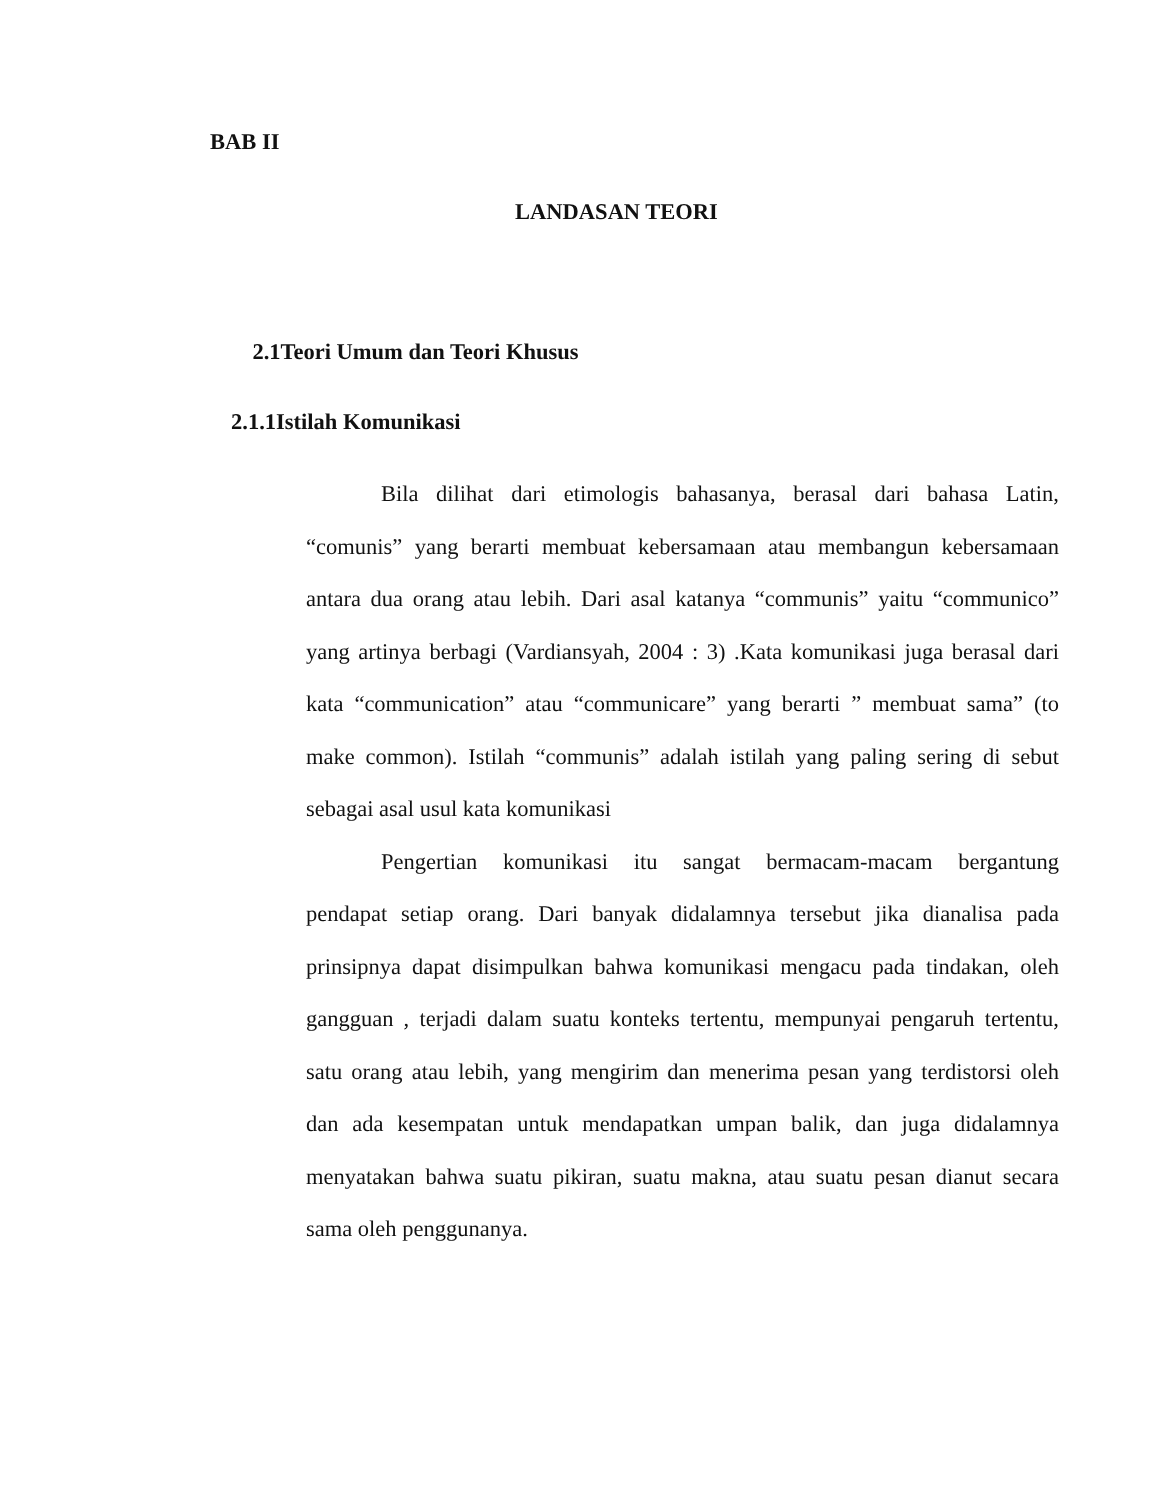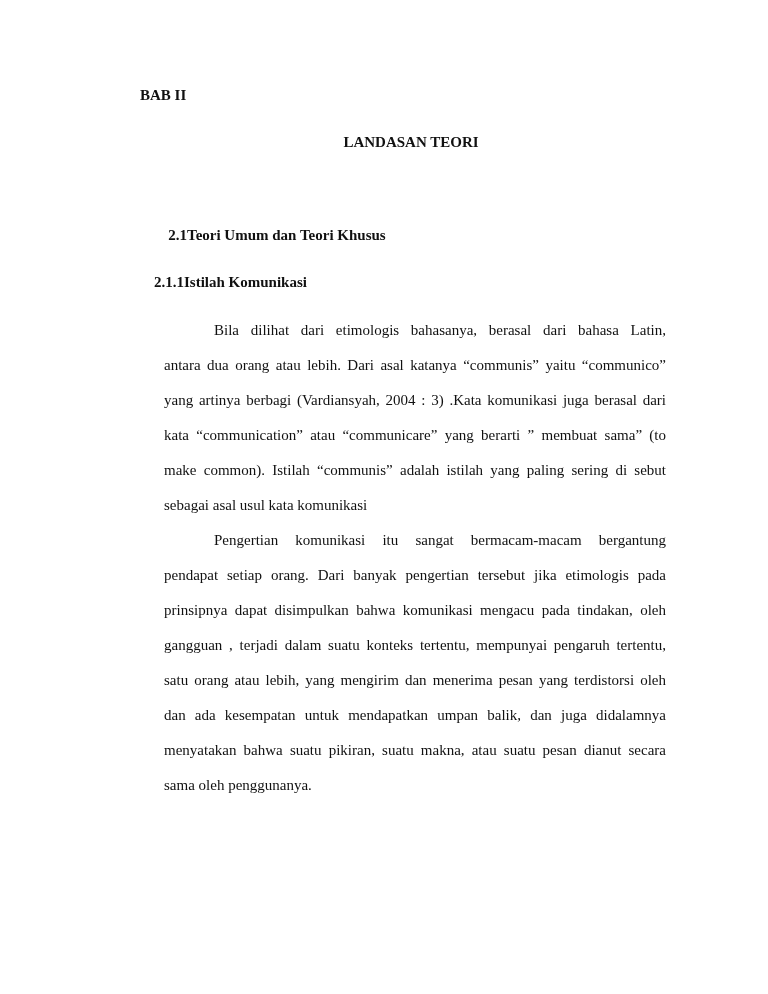--- a/index.html
+++ b/index.html
@@ -37,21 +37,21 @@
     font-weight: bold;
     white-space: nowrap;
   }
   .section-heading.level-1 { margin-top: 58px; }
   .section-heading.level-2 { margin-top: 12px; }
   .sec-num { display: inline-block; text-align: right; }
   .level-1 .sec-num { width: 47px; }
   .level-2 .sec-num { width: 44px; }
   .body-text {
     margin-top: 13px;
-    margin-left: 24px;
+    margin-left: 64px;
     width: 502px;
   }
   .ln {
     height: 35px;
     line-height: 35px;
     text-align: justify;
     text-align-last: justify;
     text-justify: inter-word;
   }
   .ln.first { text-indent: 50px; }
@@ -70,28 +70,29 @@
     <span class="sec-num">2.1</span><span>Teori Umum dan Teori Khusus</span>
   </div>
 
   <div class="section-heading level-2">
     <span class="sec-num">2.1.1</span><span>Istilah Komunikasi</span>
   </div>
 
   <div class="body-text">
 
     <div class="ln first">Bila dilihat dari etimologis bahasanya, berasal dari bahasa Latin,</div>
+    <div class="ln">“comunis” yang berarti membuat kebersamaan atau membangun kebersamaan</div>
     <div class="ln">antara dua orang atau lebih. Dari asal katanya “communis” yaitu “communico”</div>
     <div class="ln">yang artinya berbagi (Vardiansyah, 2004 : 3) .Kata komunikasi juga berasal dari</div>
     <div class="ln">kata “communication” atau “communicare” yang berarti ” membuat sama” (to</div>
     <div class="ln">make common). Istilah “communis” adalah istilah yang paling sering di sebut</div>
     <div class="ln last">sebagai asal usul kata komunikasi</div>
 
     <div class="ln first">Pengertian komunikasi itu sangat bermacam-macam bergantung</div>
-    <div class="ln">pendapat setiap orang. Dari banyak pengertian tersebut jika etimologis pada</div>
+    <div class="ln">pendapat setiap orang. Dari banyak didalamnya tersebut jika dianalisa pada</div>
     <div class="ln">prinsipnya dapat disimpulkan bahwa komunikasi mengacu pada tindakan, oleh</div>
     <div class="ln">gangguan , terjadi dalam suatu konteks tertentu, mempunyai pengaruh tertentu,</div>
     <div class="ln">satu orang atau lebih, yang mengirim dan menerima pesan yang terdistorsi oleh</div>
     <div class="ln">dan ada kesempatan untuk mendapatkan umpan balik, dan juga didalamnya</div>
     <div class="ln">menyatakan bahwa suatu pikiran, suatu makna, atau suatu pesan dianut secara</div>
     <div class="ln last">sama oleh penggunanya.</div>
 
   </div>
 
 </div>

